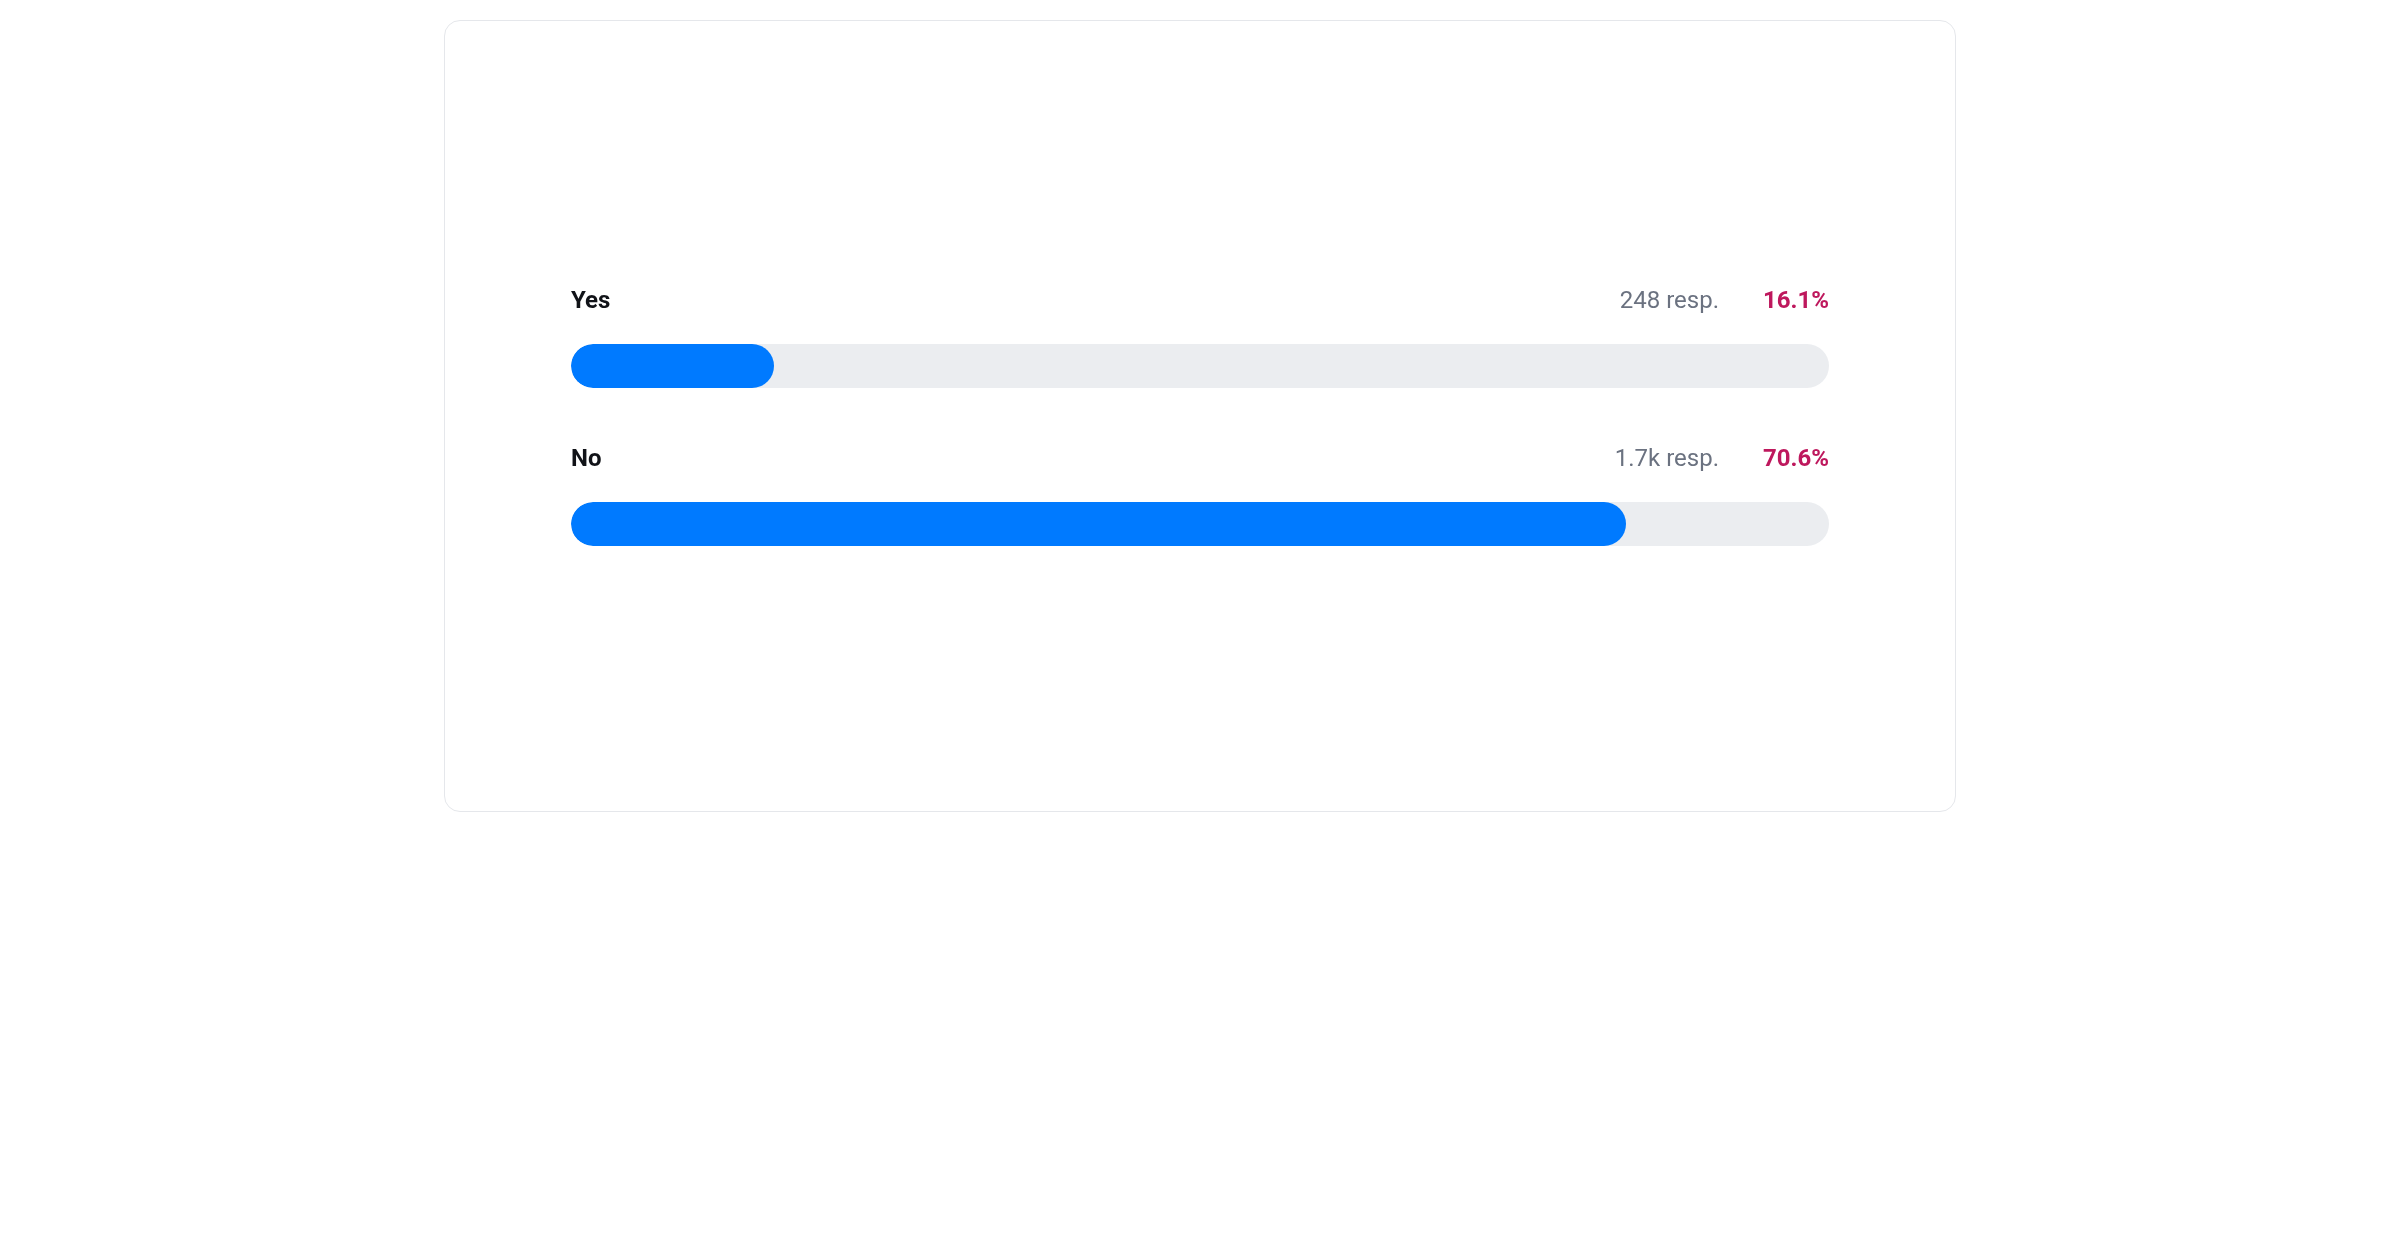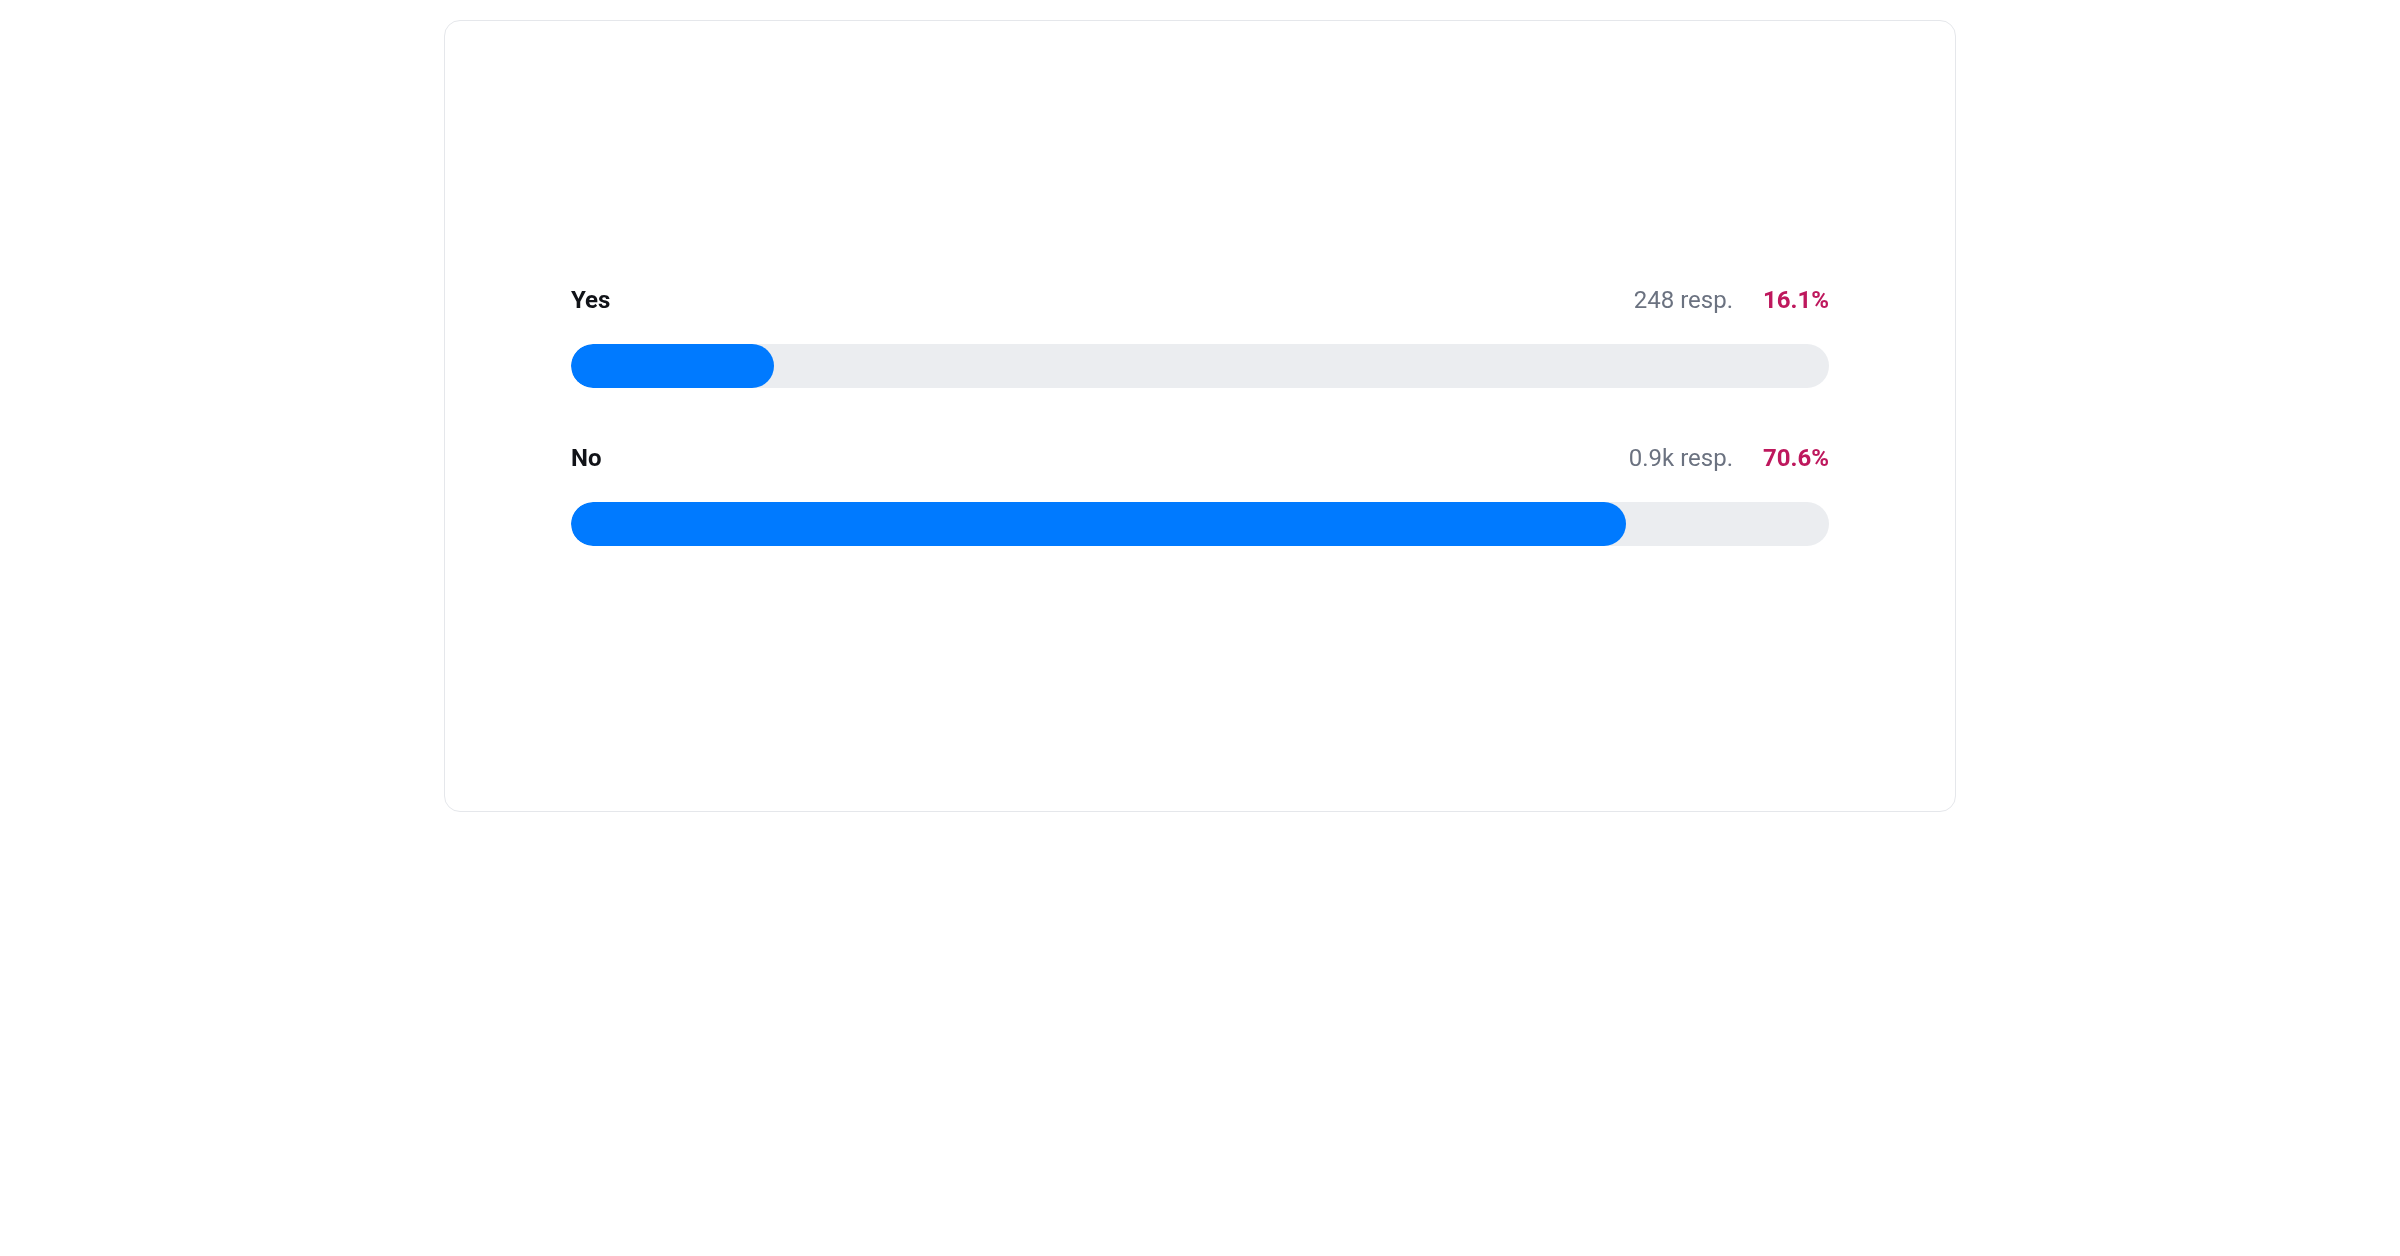--- a/index.html
+++ b/index.html
@@ -38,21 +38,21 @@
       margin-bottom: 30px;
     }
     .label {
       font-size: 24px;
       font-weight: 700;
       color: #111318;
     }
     .stats {
       display: flex;
       align-items: baseline;
-      gap: 30px;
+      gap: 44px;
     }
     .resp {
       font-size: 24px;
       font-weight: 400;
       color: #6b7280;
     }
     .pct {
       font-size: 24px;
       font-weight: 700;
       color: #be185d;
@@ -85,21 +85,21 @@
     </div>
     <div class="bar-track">
       <div class="bar-fill" style="width:16.1%"></div>
     </div>
   </div>
 
   <div class="row">
     <div class="row-header">
       <span class="label">No</span>
       <span class="stats">
-        <span class="resp">0.9k resp.</span>
+        <span class="resp">1.7k resp.</span>
         <span class="pct">70.6%</span>
       </span>
     </div>
     <div class="bar-track">
       <div class="bar-fill" style="width:83.9%"></div>
     </div>
   </div>
 
 </div>
 

